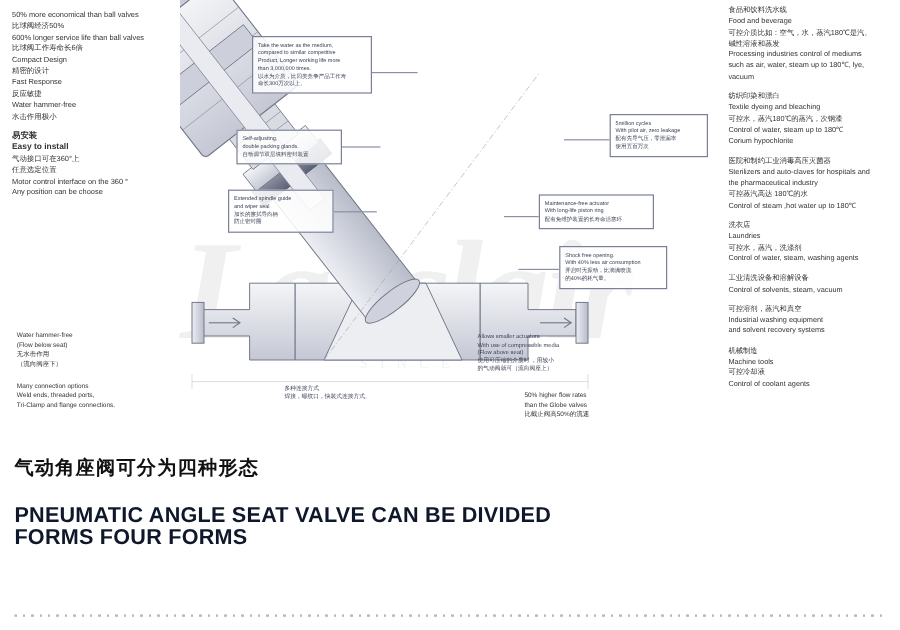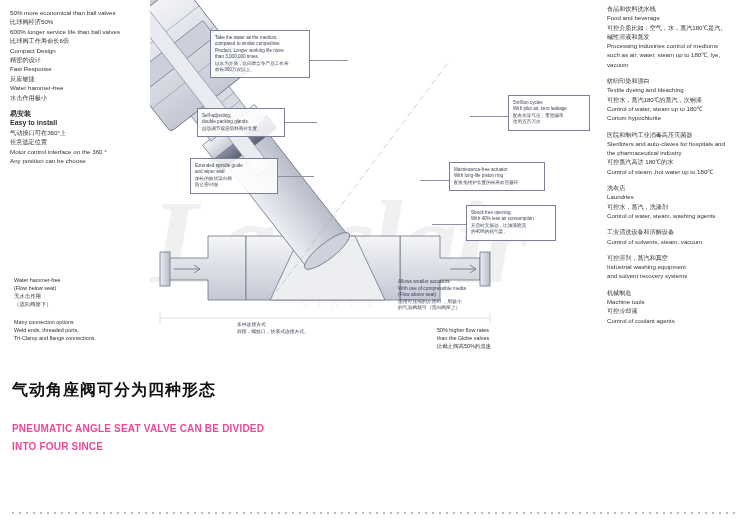--- a/index.html
+++ b/index.html
@@ -122,24 +122,24 @@
     font-size: 16px;
     font-weight: bold;
     color: #111;
     letter-spacing: 1px;
     z-index: 6;
   }
   .title-en {
     position: absolute;
     left: 12px;
     top: 420px;
-    font-size: 10px;
+    font-size: 18px;
     font-weight: bold;
     line-height: 18px;
-    color: #ec4899;
+    color: #0f172a;
     letter-spacing: 0.2px;
     z-index: 6;
   }
   .title-en span { display: block; }
 
   .dotline {
     position: absolute;
     left: 12px;
     top: 512px;
     width: 726px;
@@ -382,18 +382,18 @@
 
   <div class="bnote" style="left:437px; top:326px; width:120px;">
     <div>50% higher  flow rates</div>
     <div>than the Globe valves</div>
     <div>比截止阀高50%的流速</div>
   </div>
 
   <div class="title-cn">气动角座阀可分为四种形态</div>
   <div class="title-en">
     <span>PNEUMATIC ANGLE SEAT VALVE CAN BE DIVIDED</span>
-    <span>INTO FOUR SINCE</span>
+    <span>FORMS FOUR FORMS</span>
   </div>
 
   <div class="dotline"></div>
 
 </div>
 
 </body></html>

